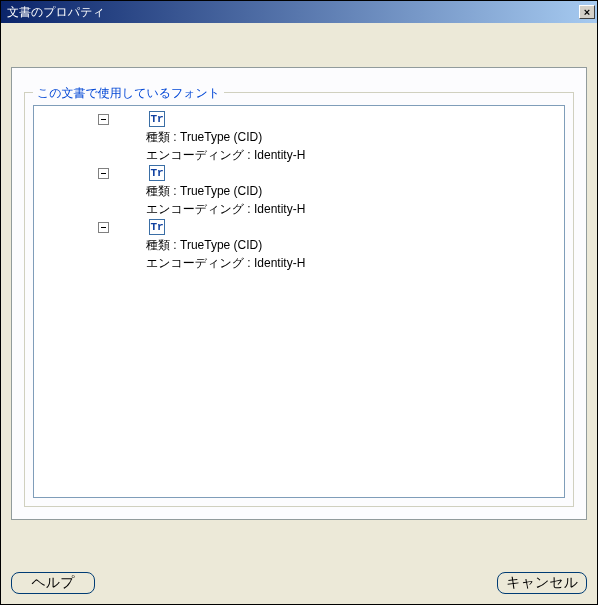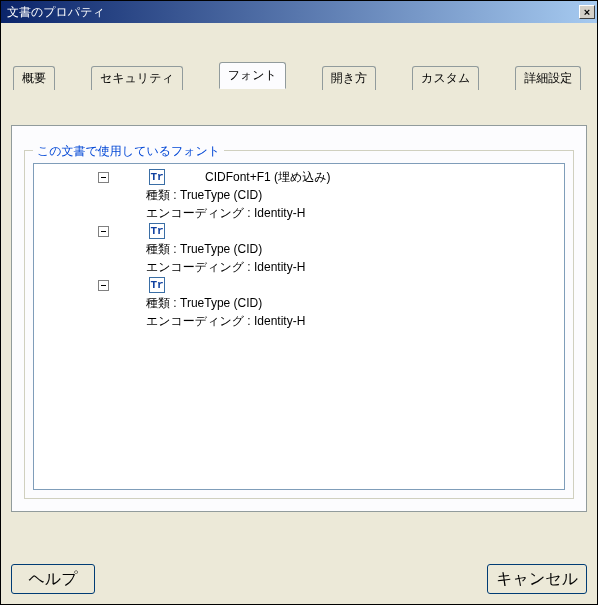--- a/index.html
+++ b/index.html
@@ -164,66 +164,57 @@
   .child-label { padding-left: 0px; }
   .children { }
   .buttonbar {
     display: flex;
     padding: 8px 10px 10px 10px;
     gap: 6px;
   }
   .buttonbar .spacer-flex { flex: 1; }
   .btn {
     min-width: 84px;
-    height: 30px;
+    height: 22px;
     background: #ece9d8;
     border: 1px solid #003c74;
-    border-radius: 3px;
-    font-size: 16px;
+    border-radius: 8px;
+    font-size: 14px;
     font-family: inherit;
     cursor: pointer;
     padding: 0 8px;
   }
   .btn.default {
     box-shadow: 0 0 0 1px #7ba7ce inset;
   }
 </style>
 </head>
 <body>
 
 <div class="window">
 
   <div class="titlebar">
     <span class="title">文書のプロパティ</span>
     <span class="close">×</span>
   </div>
 
   <div class="client">
 
-    <div class="tabstrip">
-      <div class="tab">概要</div>
-      <div class="tab">セキュリティ</div>
-      <div class="tab active">フォント</div>
-      <div class="tab">開き方</div>
-      <div class="tab">カスタム</div>
-      <div class="tab">詳細設定</div>
-    </div>
 
     <div class="tabpanel">
       <div class="groupbox">
         <span class="legend">この文書で使用しているフォント</span>
 
         <div class="treeview">
 
           <div class="tree-node">
             <div class="node-row">
               <span class="spacer" style="width:22px"></span>
               <span class="expander"></span>
               <span class="font-icon">Tr</span>
-              <span class="node-label">CIDFont+F1 (埋め込み)</span>
             </div>
             <div class="children">
               <div class="node-row">
                 <span class="spacer" style="width:74px"></span>
                 <span class="child-label">種類 : TrueType (CID)</span>
               </div>
               <div class="node-row">
                 <span class="spacer" style="width:74px"></span>
                 <span class="child-label">エンコーディング : Identity-H</span>
               </div>

